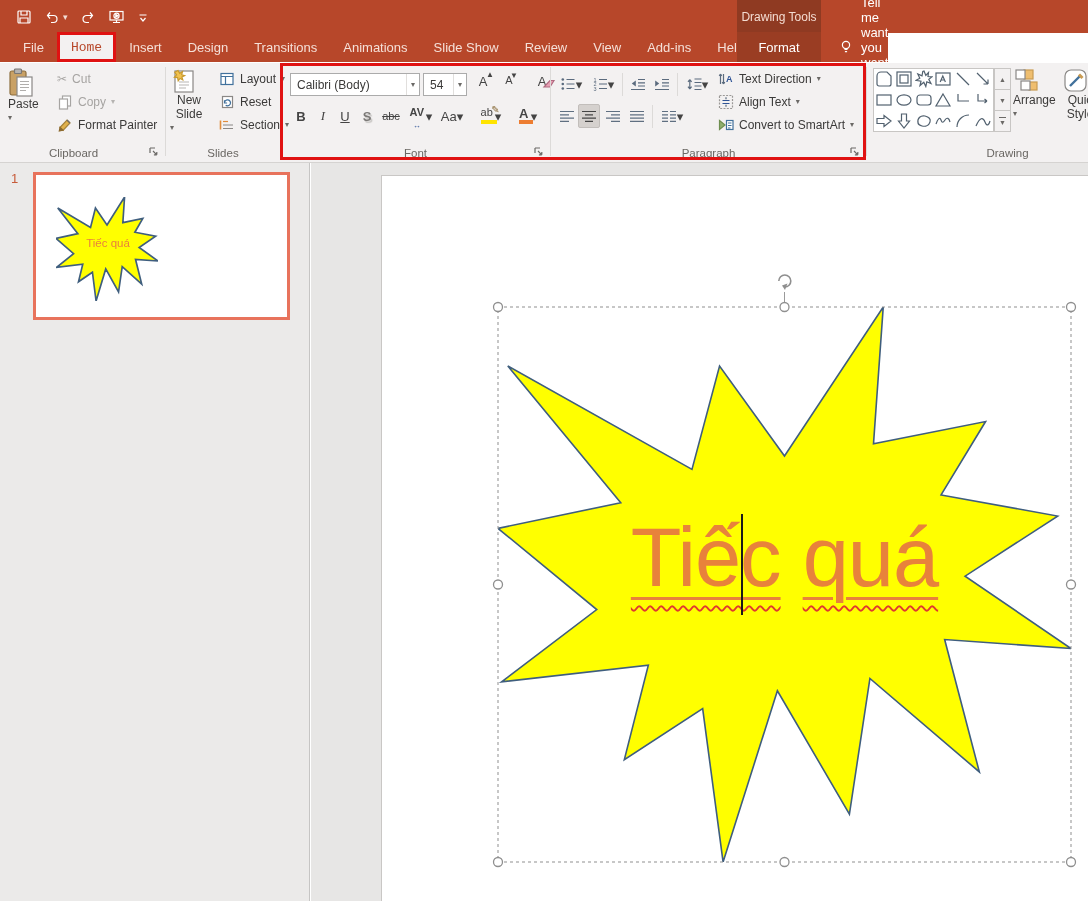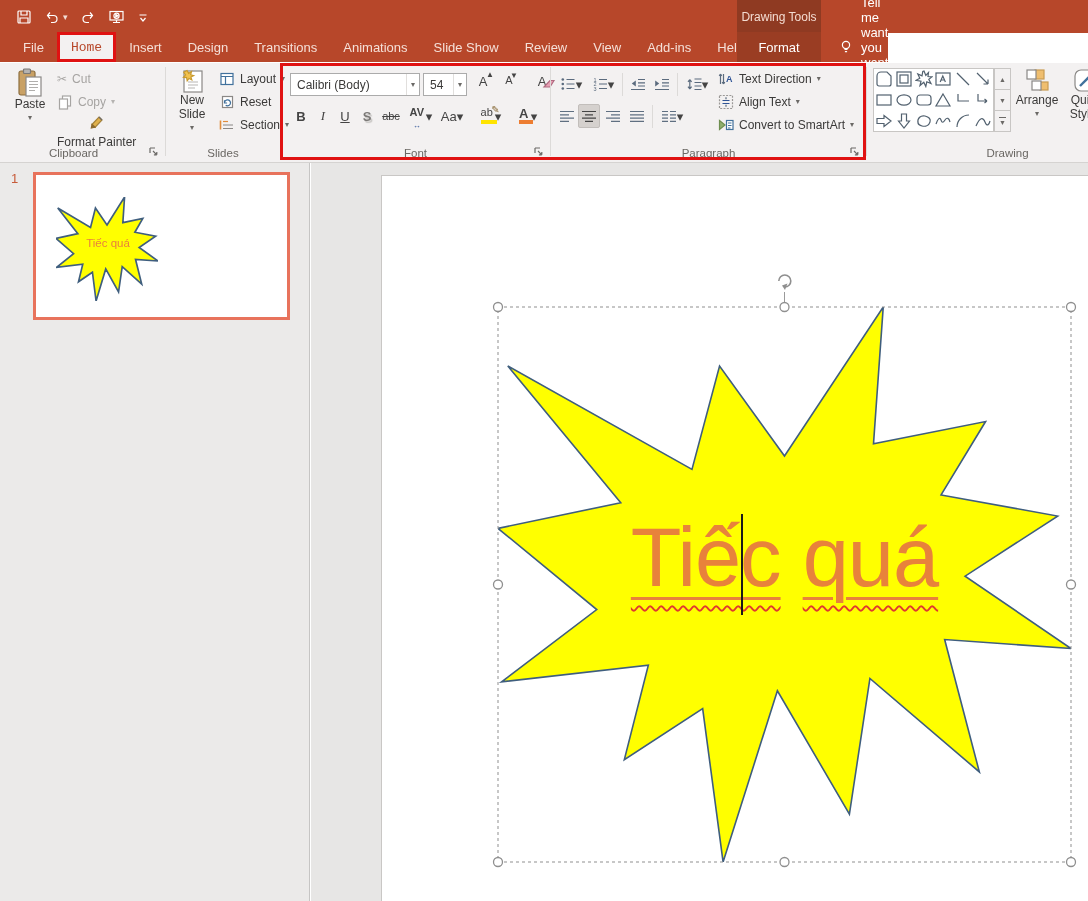--- a/index.html
+++ b/index.html
@@ -31,21 +31,21 @@
   .ribbon { position:absolute; left:0; top:63px; width:1088px; height:100px; background:#F3F1F1;
     border-bottom:1px solid #D5D3D1; font-size:12px; color:#3B3A39; }
   .rgroup { position:absolute; top:0; height:99px; }
   .gsep { position:absolute; top:4px; bottom:6px; width:1px; background:#DCDAD8; }
   .glabel { position:absolute; bottom:3px; left:0; right:0; text-align:center; font-size:11.5px; color:#6A6763; }
   .launcher { position:absolute; right:5px; bottom:4px; width:12px; height:12px; display:flex; }
   .btn { position:absolute; display:flex; align-items:center; gap:5px; height:22px; padding:0 3px;
     border-radius:2px; white-space:nowrap; cursor:default; }
   .btn .car { font-size:8px; color:#6B6966; line-height:1; }
   .btn.disabled { color:#A6A4A2; }
-  .bigbtn { position:absolute; top:2px; display:flex; flex-direction:column; align-items:center;
+  .bigbtn { position:absolute; top:2px; display:flex; flex-direction:column; align-items:flex-start;
     text-align:center; line-height:1.15; padding-top:3px; cursor:default; }
   .bigbtn .car { font-size:8px; color:#6B6966; margin-top:1px; }
   .combo { position:absolute; height:23px; background:#fff; border:1px solid #ABABAB; display:flex;
     align-items:center; font-size:12px; padding-left:6px; }
   .combo .car { margin-left:auto; padding:0 4px; color:#6B6966; font-size:8px; border-left:1px solid #E1DFDD; align-self:stretch; display:flex; align-items:center; }
   .tbtn { position:absolute; top:41px; height:24px; display:flex; align-items:center; justify-content:center;
     font-size:13px; color:#444; cursor:default; border-radius:2px; }
   .tbtn.sel { background:#D5D1CE; border:1px solid #C2BEBB; }
   .redbox { position:absolute; border:3px solid #E01212; pointer-events:none; z-index:5; }
   .glyphB { font-weight:bold; }
@@ -178,21 +178,21 @@
       <div class="btn disabled" style="left:54px; top:28px;">
         <span class="ic">
             <svg width="16" height="16" viewBox="0 0 16 16" fill="none" stroke="#5B6B7E" stroke-width="1.2">
               <rect x="5.5" y="2" width="8" height="10" fill="#fff" stroke="#A6A4A2"></rect>
               <rect x="2.5" y="5" width="8" height="10" fill="#fff" stroke="#A6A4A2"></rect>
             </svg>
           </span>
         <span>Copy</span>
         <span class="car" style="color:#B5B3B1">▾</span>
       </div>
-      <div class="btn" style="left:54px; top:51px;flex-direction:column;">
+      <div class="btn" style="left:54px; top:51px;">
         <span class="ic">
             <svg width="16" height="16" viewBox="0 0 16 16" fill="none" stroke="#5B6B7E" stroke-width="1.2">
               <path d="M3 10.5 10 3l3 3-7 7.5z" fill="#E0B14C" stroke="#A5823A"></path>
               <path d="M10 3l3 3" stroke="#6E6B68"></path>
               <path d="M3 10.5 2.3 14l3.6-.8z" fill="#8C6A2F" stroke="#8C6A2F"></path>
             </svg>
           </span>
         <span>Format Painter</span>
       </div>
       <div class="glabel" style="right:18px">Clipboard</div>

